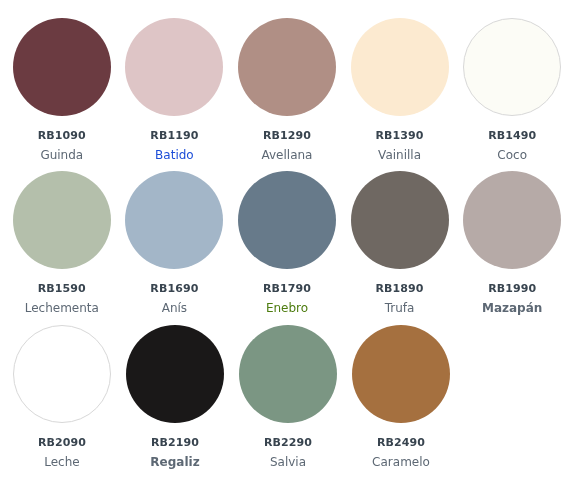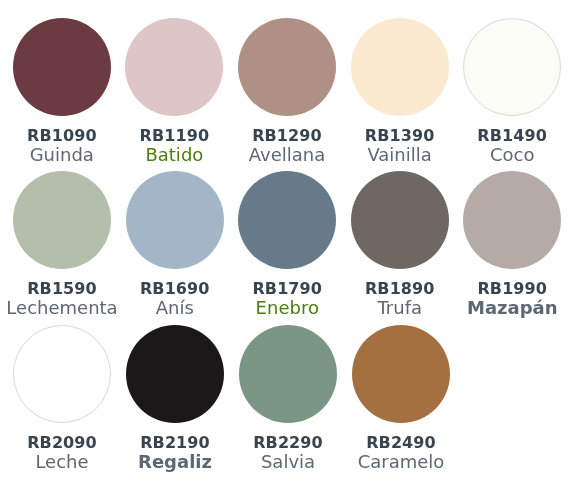--- a/index.html
+++ b/index.html
@@ -40,52 +40,52 @@
     margin-right: 0;
   }
   .swatch-disc {
     width: 98px;
     height: 98px;
     border-radius: 50%;
     box-sizing: border-box;
   }
   .swatch-code {
     margin-top: 12px;
-    font-size: 16px;
+    font-size: 11px;
     font-weight: bold;
     color: #38444f;
     letter-spacing: 0.1px;
     line-height: 16px;
     text-align: center;
     white-space: nowrap;
   }
   .swatch-name {
     margin-top: 3px;
-    font-size: 18px;
+    font-size: 12px;
     font-weight: normal;
     color: #5d6874;
     line-height: 16px;
     text-align: center;
     white-space: nowrap;
   }
 </style>
 </head>
 <body style="background: rgb(255, 255, 255);">
 
 <div id="palette-grid">
     <div class="swatch-row">
       <div class="swatch-cell">
         <div class="swatch-disc" style="background: rgb(107, 59, 65);"></div>
         <div class="swatch-code" style="color: rgb(56, 68, 79);">RB1090</div>
         <div class="swatch-name" style="color: rgb(93, 104, 116);">Guinda</div>
       </div>
       <div class="swatch-cell">
         <div class="swatch-disc" style="background: rgb(222, 197, 198);"></div>
         <div class="swatch-code" style="color: rgb(56, 68, 79);">RB1190</div>
-        <div class="swatch-name" style="color: #4d7c0f;">Batido</div>
+        <div class="swatch-name" style="color: #1d4ed8;">Batido</div>
       </div>
       <div class="swatch-cell">
         <div class="swatch-disc" style="background: rgb(176, 143, 133);"></div>
         <div class="swatch-code" style="color: rgb(56, 68, 79);">RB1290</div>
         <div class="swatch-name" style="color: rgb(93, 104, 116);">Avellana</div>
       </div>
       <div class="swatch-cell">
         <div class="swatch-disc" style="background: rgb(252, 234, 208);"></div>
         <div class="swatch-code" style="color: rgb(56, 68, 79);">RB1390</div>
         <div class="swatch-name" style="color: rgb(93, 104, 116);">Vainilla</div>

